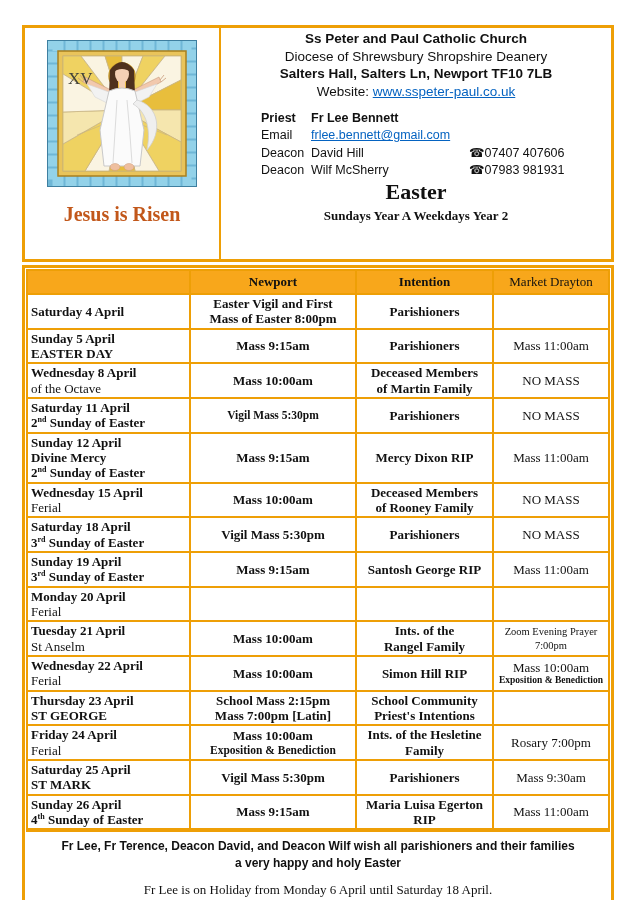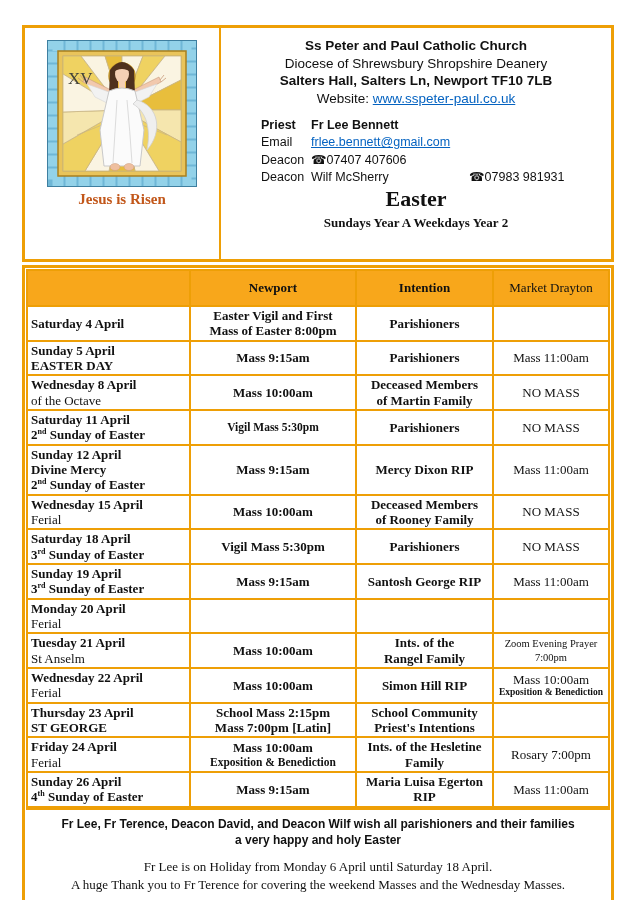--- a/index.html
+++ b/index.html
@@ -14,37 +14,37 @@
     width:636px;height:900px;background:#ffffff;position:relative;
     font-family:"Liberation Serif",serif;color:#111;
     -webkit-font-smoothing:antialiased;
   }
   .content{position:absolute;left:22px;top:25px;width:592px;}
 
   
   .header-box{border:3px solid var(--bd);display:flex;height:237px;overflow:hidden;background:#fff;}
   .img-cell{width:196px;border-right:2.5px solid var(--bd);padding-top:12px;text-align:center;flex:none;}
   .img-cell svg{display:block;margin:0 auto;}
-  .glass-caption{font-family:"Liberation Serif",serif;font-weight:bold;font-size:15px;color:var(--caption);margin-top:4px;}
-  .info-cell{flex:1;text-align:center;padding-top:9px;font-family:"Liberation Sans",sans-serif;font-size:13.5px;line-height:1.3;}
+  .glass-caption{font-family:"Liberation Serif",serif;font-weight:bold;font-size:20px;color:var(--caption);margin-top:16px;}
+  .info-cell{flex:1;text-align:center;padding-top:2px;font-family:"Liberation Sans",sans-serif;font-size:13.5px;line-height:1.3;}
   .church-name,.church-address{font-weight:bold;}
   a.weblink,a.email-link{color:var(--link);text-decoration:underline;cursor:pointer;}
   .contact-block{margin:10px 17px 0 40px;text-align:left;font-size:12.5px;line-height:1.38;}
   .contact-row{display:grid;grid-template-columns:50px 158px auto;}
   .contact-row.bold{font-weight:bold;}
   .contact-row .c-name{white-space:nowrap;}
   .title1,.title2{font-family:"Liberation Serif",serif;font-weight:bold;font-size:22px;line-height:1.22;}
   .title1{margin-top:3px;}
   .title3{font-family:"Liberation Serif",serif;font-weight:bold;font-size:13px;margin-top:2px;}
 
   
   .table-frame{border:3px solid var(--bd);margin-top:3px;padding:1px;background:#fff;}
   table.mass{width:100%;border-collapse:collapse;font-size:13px;table-layout:fixed;}
   table.mass th,table.mass td{border:2px solid var(--bd);padding:1px 3px;vertical-align:middle;background:#fff;}
-  table.mass thead th{background:var(--hdr);height:36px;padding:1px 2px;font-size:13px;text-align:center;}
+  table.mass thead th{background:var(--hdr);height:24px;padding:1px 2px;font-size:13px;text-align:center;}
   th.hb{font-weight:bold;}
   th.hr{font-weight:normal;}
   td.td-date{text-align:left;padding-left:5px;}
   td.td-c{text-align:center;}
   .ln{line-height:1.18;}
   .ln.b{font-weight:bold;}
   .ln.i{}
   .ln.r{font-weight:normal;}
   .ln.bsm{font-weight:bold;font-size:11.5px;line-height:1.25;}
   .ln.sm{font-size:10.5px;line-height:1.25;}
@@ -140,20 +140,21 @@
             <span class="c-role">Priest</span>
             <span class="c-name">Fr Lee Bennett</span>
           </div>
           <div class="contact-row">
             <span class="c-role">Email</span>
             <a href="#" class="c-name email-link">frlee.bennett@gmail.com</a>
             <span class="c-phone"></span>
           </div>
           <div class="contact-row">
             <span class="c-role">Deacon</span>
+            <span class="c-name">David Hill</span>
             <span class="c-phone">☎07407 407606</span>
           </div>
           <div class="contact-row">
             <span class="c-role">Deacon</span>
             <span class="c-name">Wilf McSherry</span>
             <span class="c-phone">☎07983 981931</span>
           </div>
         </div>
 
       <div class="title2">Easter</div>
@@ -368,20 +369,35 @@
             <td class="td-c">
               <div class="ln b"><span>Ints. of the Hesletine</span></div>
               <div class="ln b"><span>Family</span></div>
             </td>
             <td class="td-c">
               <div class="ln r"><span>Rosary 7:00pm</span></div>
             </td>
           </tr>
           <tr>
             <td class="td-date">
+              <div class="ln b"><span>Saturday 25 April</span></div>
+              <div class="ln b"><span>ST MARK</span></div>
+            </td>
+            <td class="td-c">
+              <div class="ln b"><span>Vigil Mass 5:30pm</span></div>
+            </td>
+            <td class="td-c">
+              <div class="ln b"><span>Parishioners</span></div>
+            </td>
+            <td class="td-c">
+              <div class="ln r"><span>Mass 9:30am</span></div>
+            </td>
+          </tr>
+          <tr>
+            <td class="td-date">
               <div class="ln b"><span>Sunday 26 April</span></div>
               <div class="ln b"><span>4</span><sup>th</sup><span> Sunday of Easter</span></div>
             </td>
             <td class="td-c">
               <div class="ln b"><span>Mass 9:15am</span></div>
             </td>
             <td class="td-c">
               <div class="ln b"><span>Maria Luisa Egerton</span></div>
               <div class="ln b"><span>RIP</span></div>
             </td>

